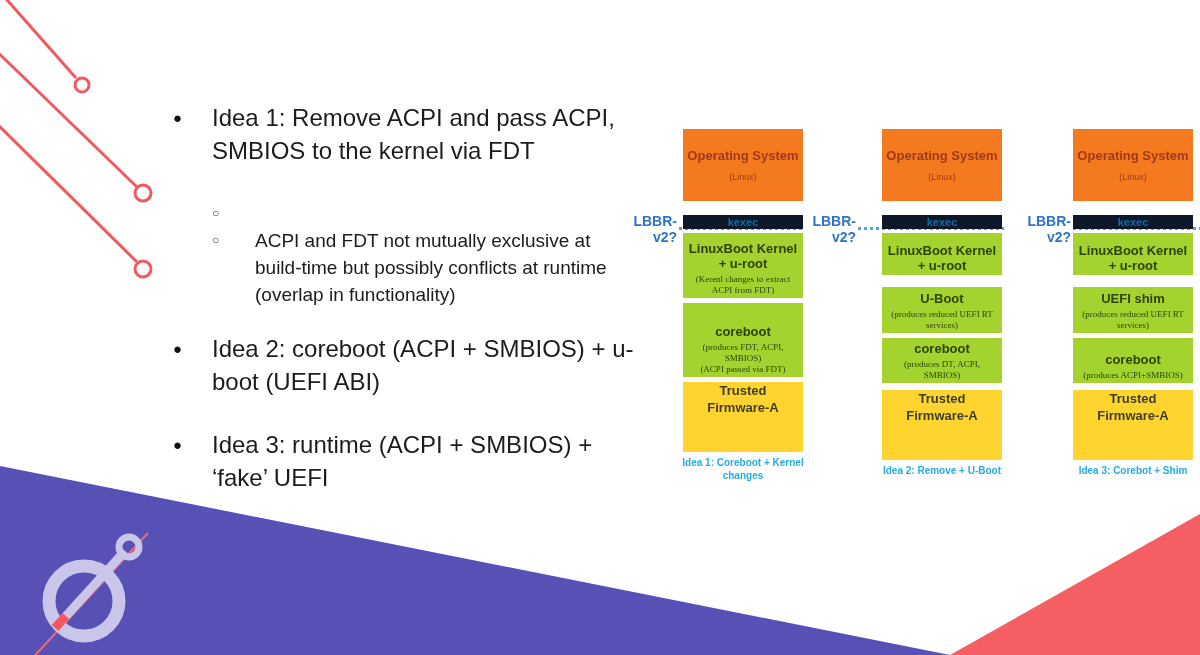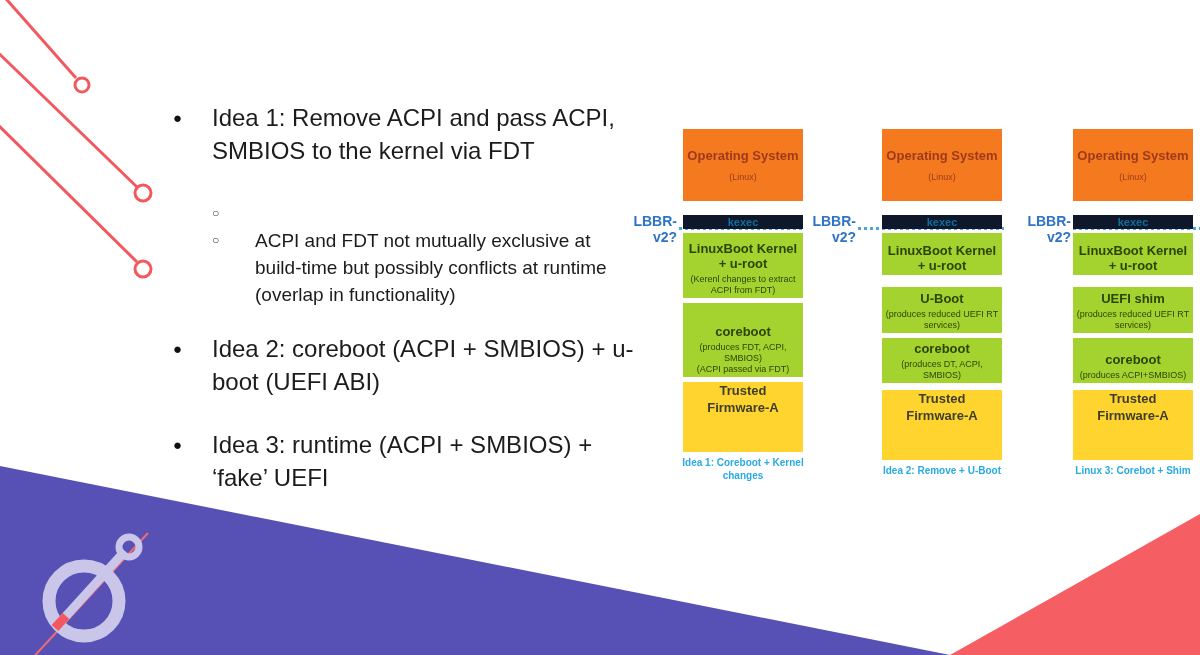--- a/index.html
+++ b/index.html
@@ -33,21 +33,21 @@
   .box{box-sizing:border-box;width:100%;}
   .os{height:72px;background:#F5791F;color:#9E3A1C;margin-bottom:14px;
       display:flex;flex-direction:column;justify-content:center;}
   .os-t{font-weight:bold;font-size:13px;}
   .os-s{font-size:9px;margin-top:9px;}
   .kexec{height:14px;background:#0f172a;color:#0E6F9F;font-size:11px;font-weight:bold;
       line-height:14px;margin-bottom:4px;}
   .green{background:#A4D32F;color:#2C4405;display:flex;flex-direction:column;
       justify-content:flex-end;padding:2px;margin-bottom:5px;}
   .g-t{font-weight:bold;font-size:13px;line-height:15px;}
-  .g-n{font-size:9px;line-height:11px;margin-top:3px;white-space:pre-line;}
+  .g-n{font-size:9px;line-height:11px;margin-top:3px;white-space:pre-line;font-family:Liberation Serif, serif;}
   .g-n:empty{display:none;}
   .gA{height:65px;} .gB{height:74px;}          
   .gC{height:42px;margin-bottom:4px;} .gD{height:46px;margin-top:8px;} .gE{height:45px;margin-bottom:7px;} 
   .tfa{height:70px;background:#FFD42F;color:#3E3E2B;font-weight:bold;font-size:13px;
       line-height:17px;display:flex;align-items:flex-start;justify-content:center;margin-bottom:4px;}
   .tfa span{display:block;width:90px;}
   .caption{font-size:10px;font-weight:bold;line-height:13px;color:#29ABE2;
       width:130px;margin-left:-5px;}
 
   
@@ -180,16 +180,16 @@
       <div class="g-t">UEFI shim</div>
       <div class="g-n">(produces reduced UEFI RT services)</div>
     </div>
     <div class="box green gE">
       <div class="g-t">coreboot</div>
       <div class="g-n">(produces ACPI+SMBIOS)</div>
     </div>
     <div class="box tfa">
       <span>Trusted Firmware-A</span>
     </div>
-    <div class="caption">Linux 3: Corebot + Shim</div>
+    <div class="caption">Idea 3: Corebot + Shim</div>
   </div>
 
 </div>
 
 </body></html>

